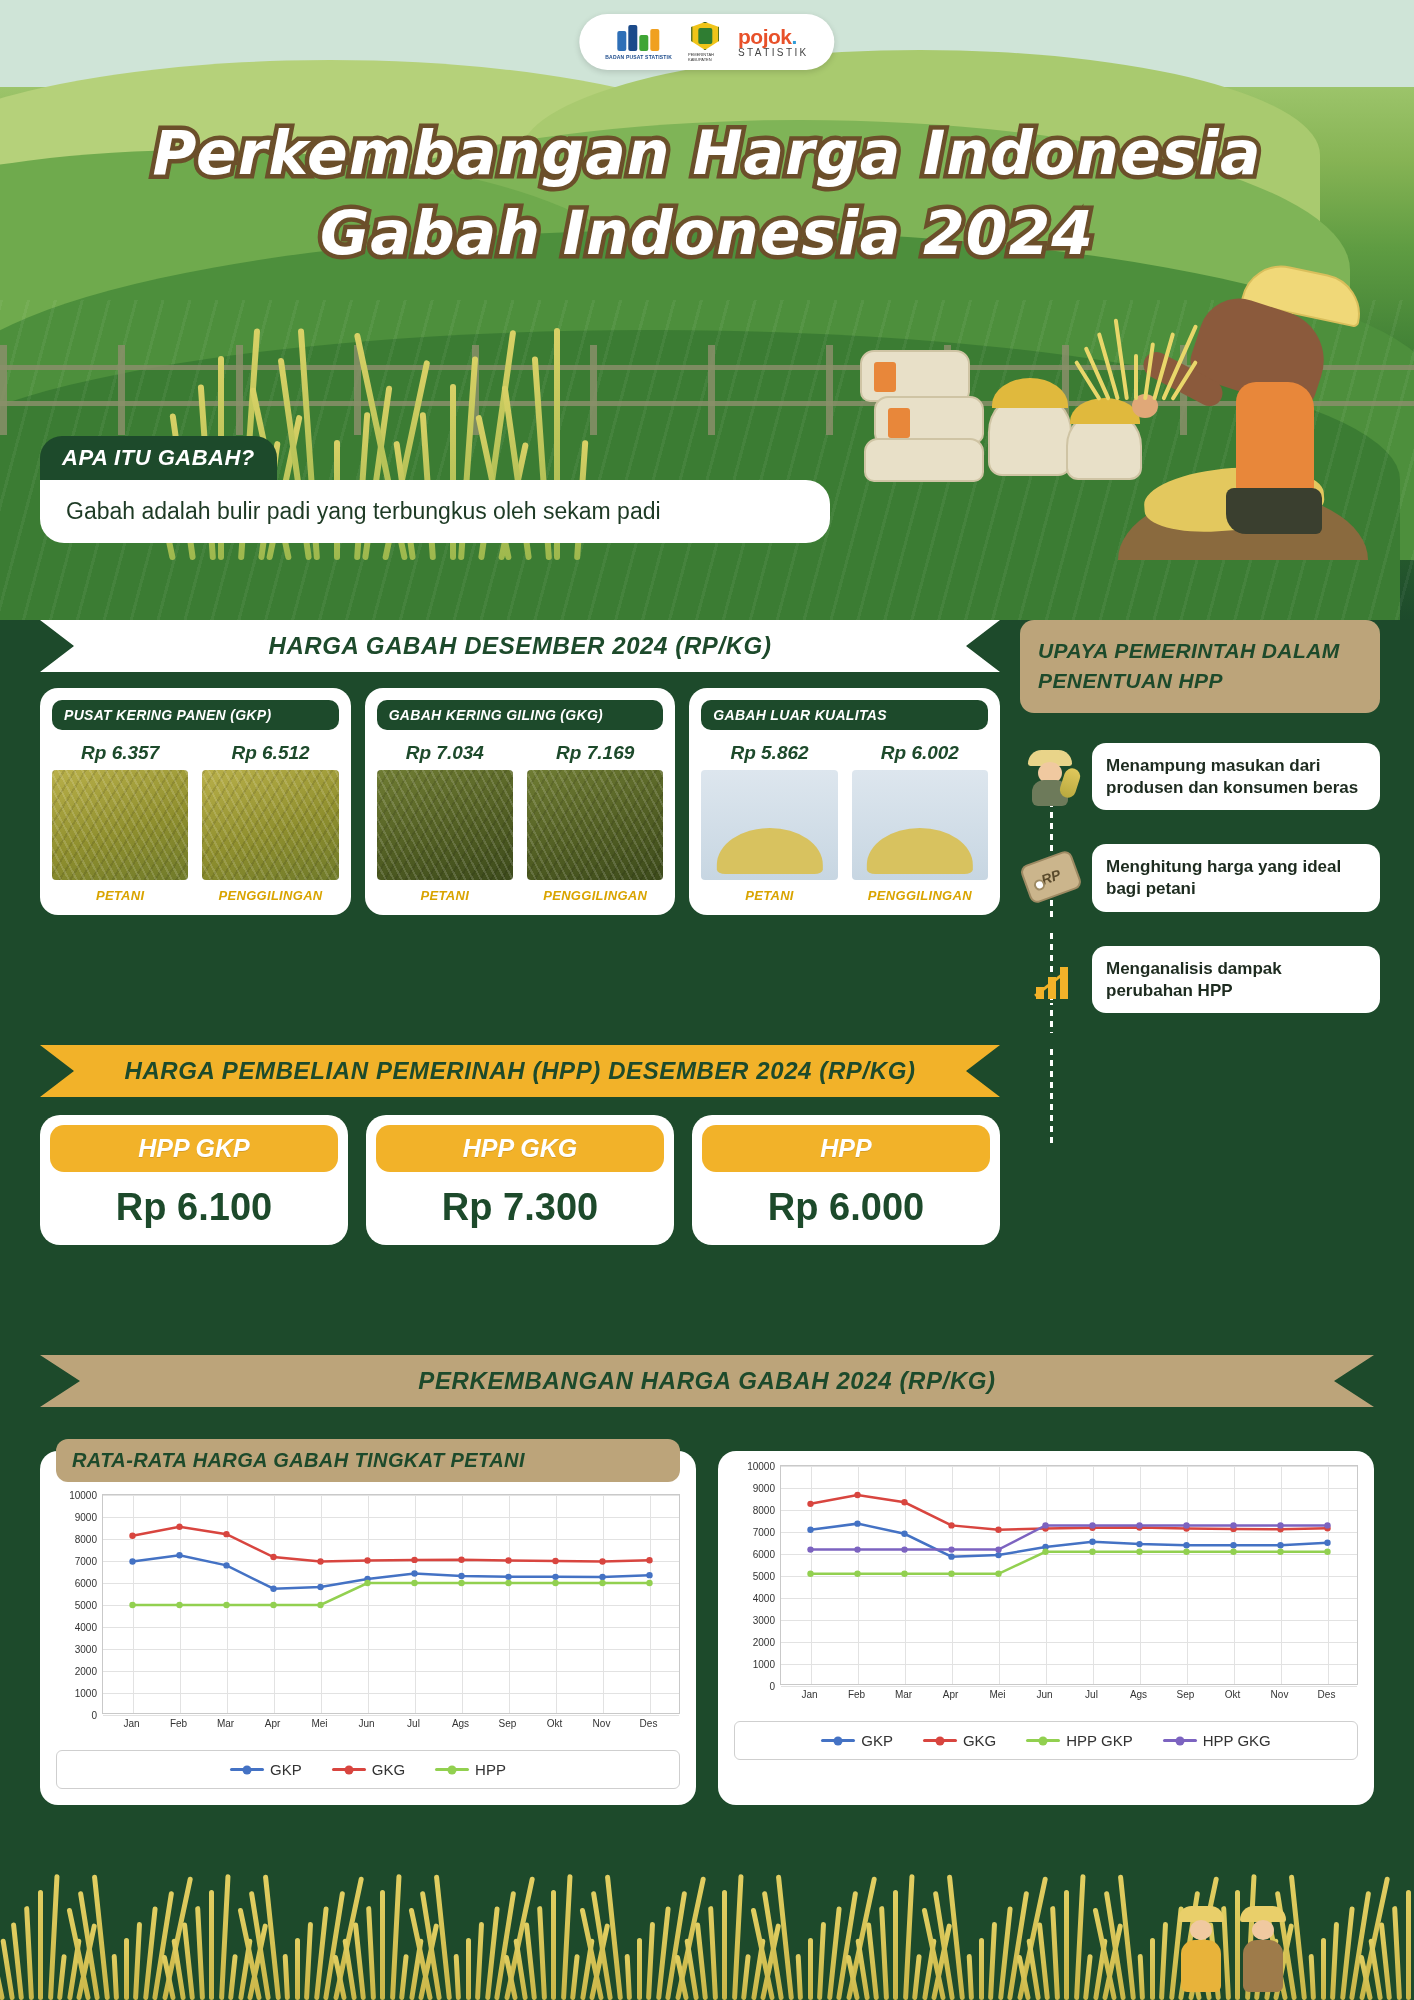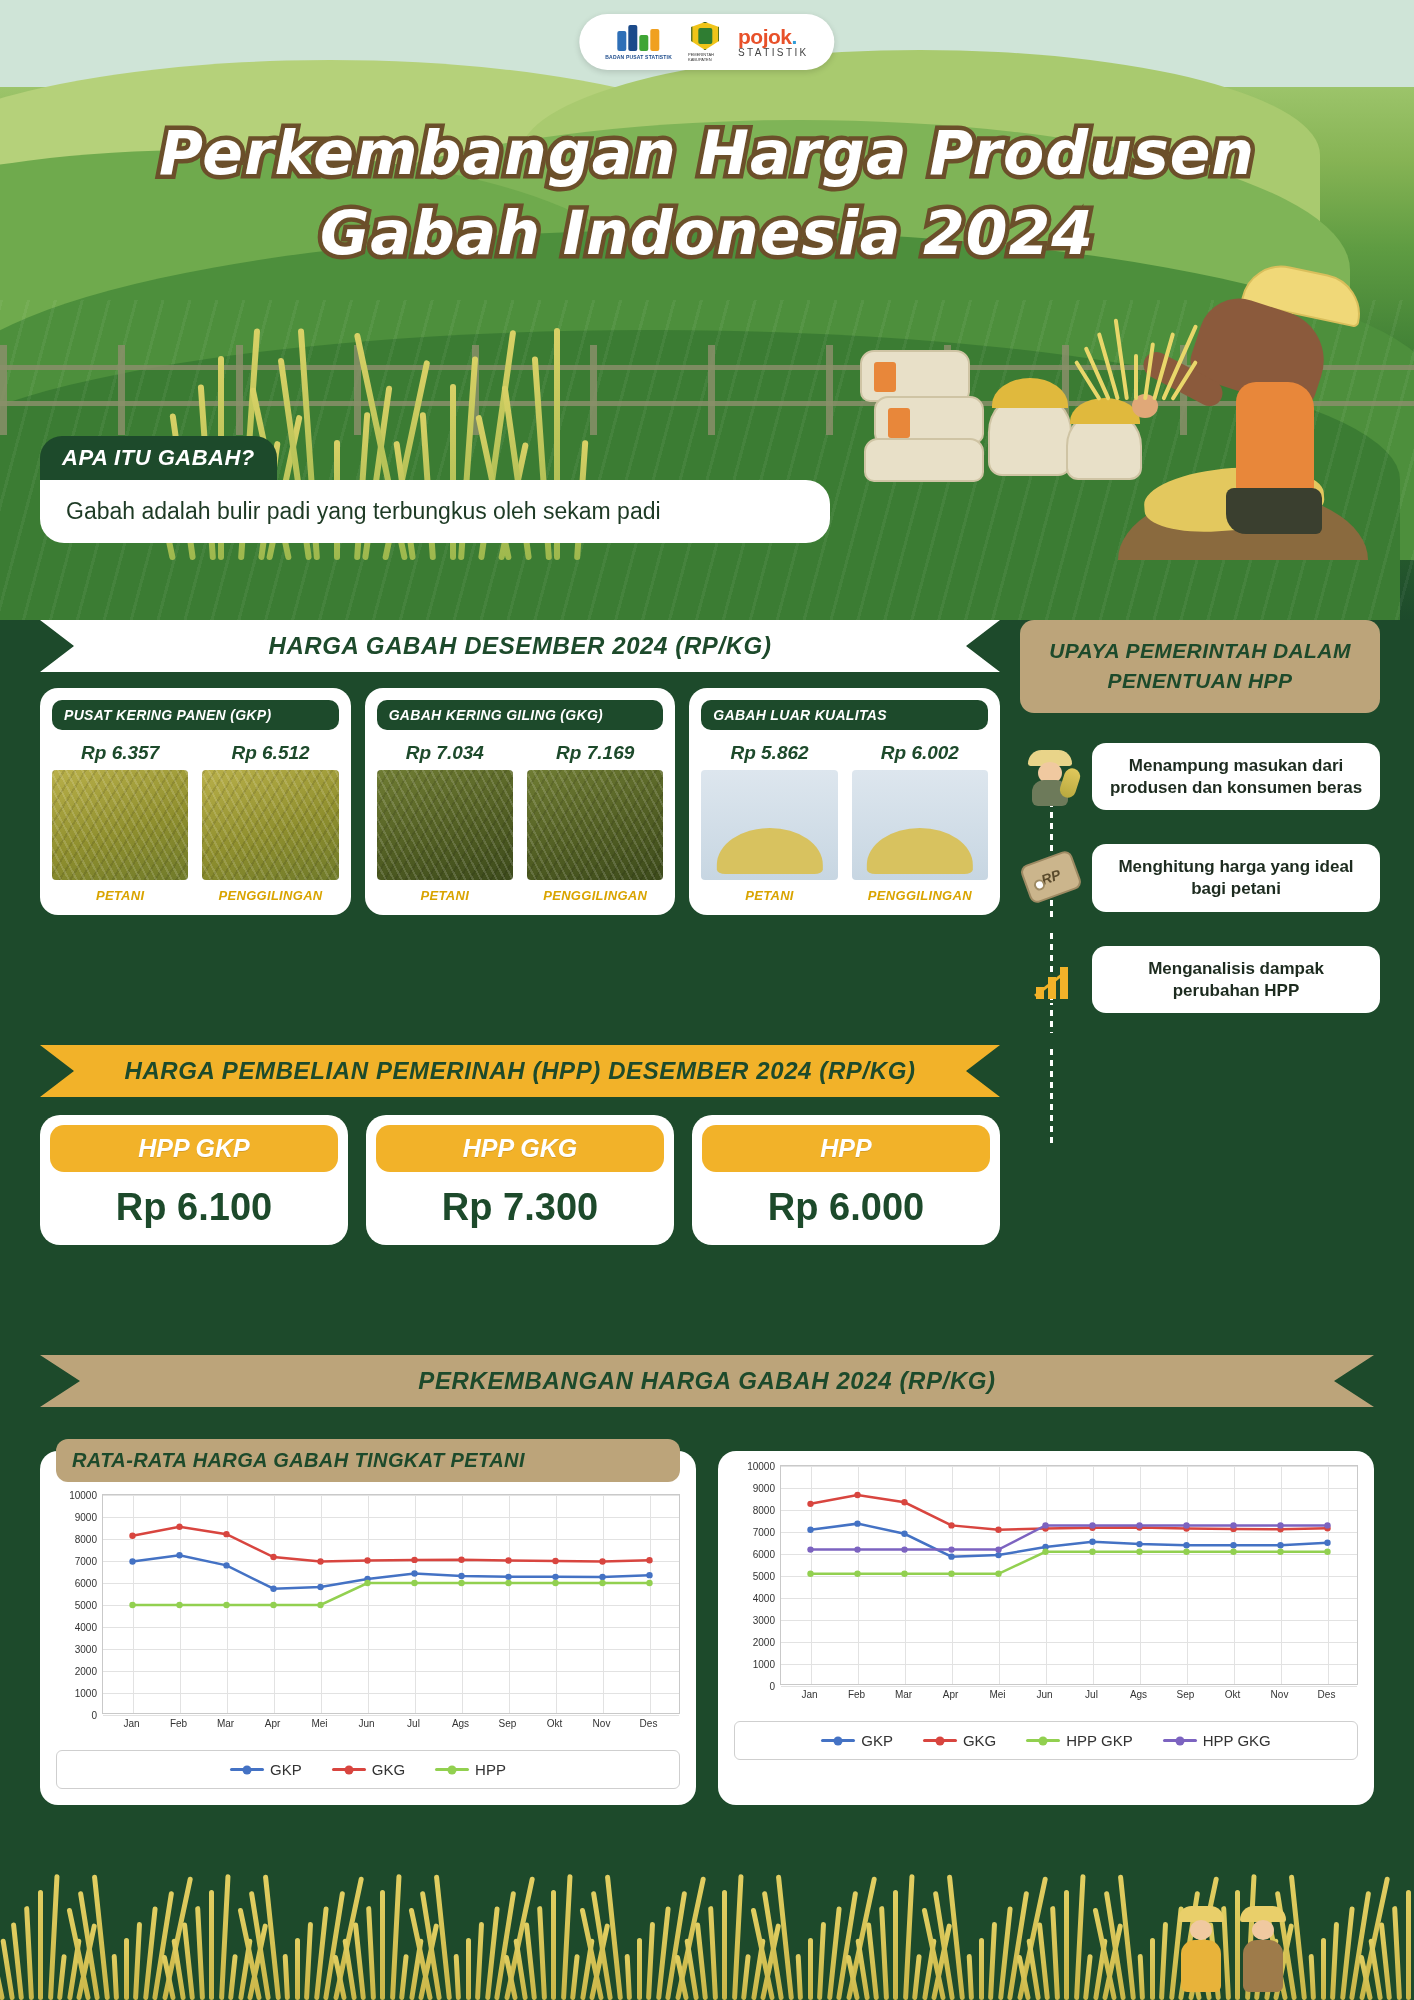--- a/index.html
+++ b/index.html
@@ -152,21 +152,21 @@
   .hpp-row { display: flex; gap: 18px; margin-top: 18px; }
   .hpp-card { flex: 1; background: #ffffff; border-radius: 20px; padding: 10px 10px 16px; text-align: center; }
   .hpp-label {
     background: #f2b229; color: #fff; border-radius: 14px; padding: 9px 0;
     font-style: italic; font-weight: bold; font-size: 25px;
     text-shadow: 0 1px 0 rgba(0,0,0,.12);
   }
   .hpp-value { margin-top: 14px; font-size: 38px; font-weight: bold; color: #1d4a2b; }
 
   
-  .sec-upaya { position: absolute; left: 1020px; top: 620px; width: 360px; z-index: 18; text-align: center; }
+  .sec-upaya { position: absolute; left: 1020px; top: 620px; width: 360px; z-index: 18; }
   .upaya-head {
     background: #bca47a; color: #1d4a2b; border-radius: 14px; padding: 16px 18px;
     font-style: italic; font-weight: bold; font-size: 21px; line-height: 1.45; letter-spacing: .4px;
   }
   .upaya-list { margin-top: 30px; position: relative; }
   .upaya-item { display: flex; align-items: center; gap: 10px; margin-bottom: 34px; position: relative; }
   .up-icon { width: 62px; height: 62px; flex: none; position: relative; }
   .up-text {
     flex: 1; background: #ffffff; border-radius: 14px; padding: 12px 14px;
     font-size: 17px; font-weight: bold; color: #1d2b1f; line-height: 1.28;
@@ -335,21 +335,21 @@
       </div>
     <div class="kab-cap">PEMERINTAH KABUPATEN</div>
   </div>
   <div class="pojok">
     <div class="pojok-top"><span>pojok</span><span class="dot">.</span></div>
     <div class="pojok-bot">STATISTIK</div>
   </div>
 </div>
 
 <div class="title-wrap">
-  <div class="title-line t1">Perkembangan Harga Produsen</div>
+  <div class="title-line t1">Perkembangan Harga Indonesia</div>
   <div class="title-line t2">Gabah Indonesia 2024</div>
 </div>
 
 <div class="apa-box">
   <div class="apa-head">APA ITU GABAH?</div>
   <div class="apa-body">Gabah adalah bulir padi yang terbungkus oleh sekam padi</div>
 </div>
 
 <div class="sec-harga">
   <div class="ribbon white">HARGA GABAH DESEMBER 2024 (RP/KG)</div>

